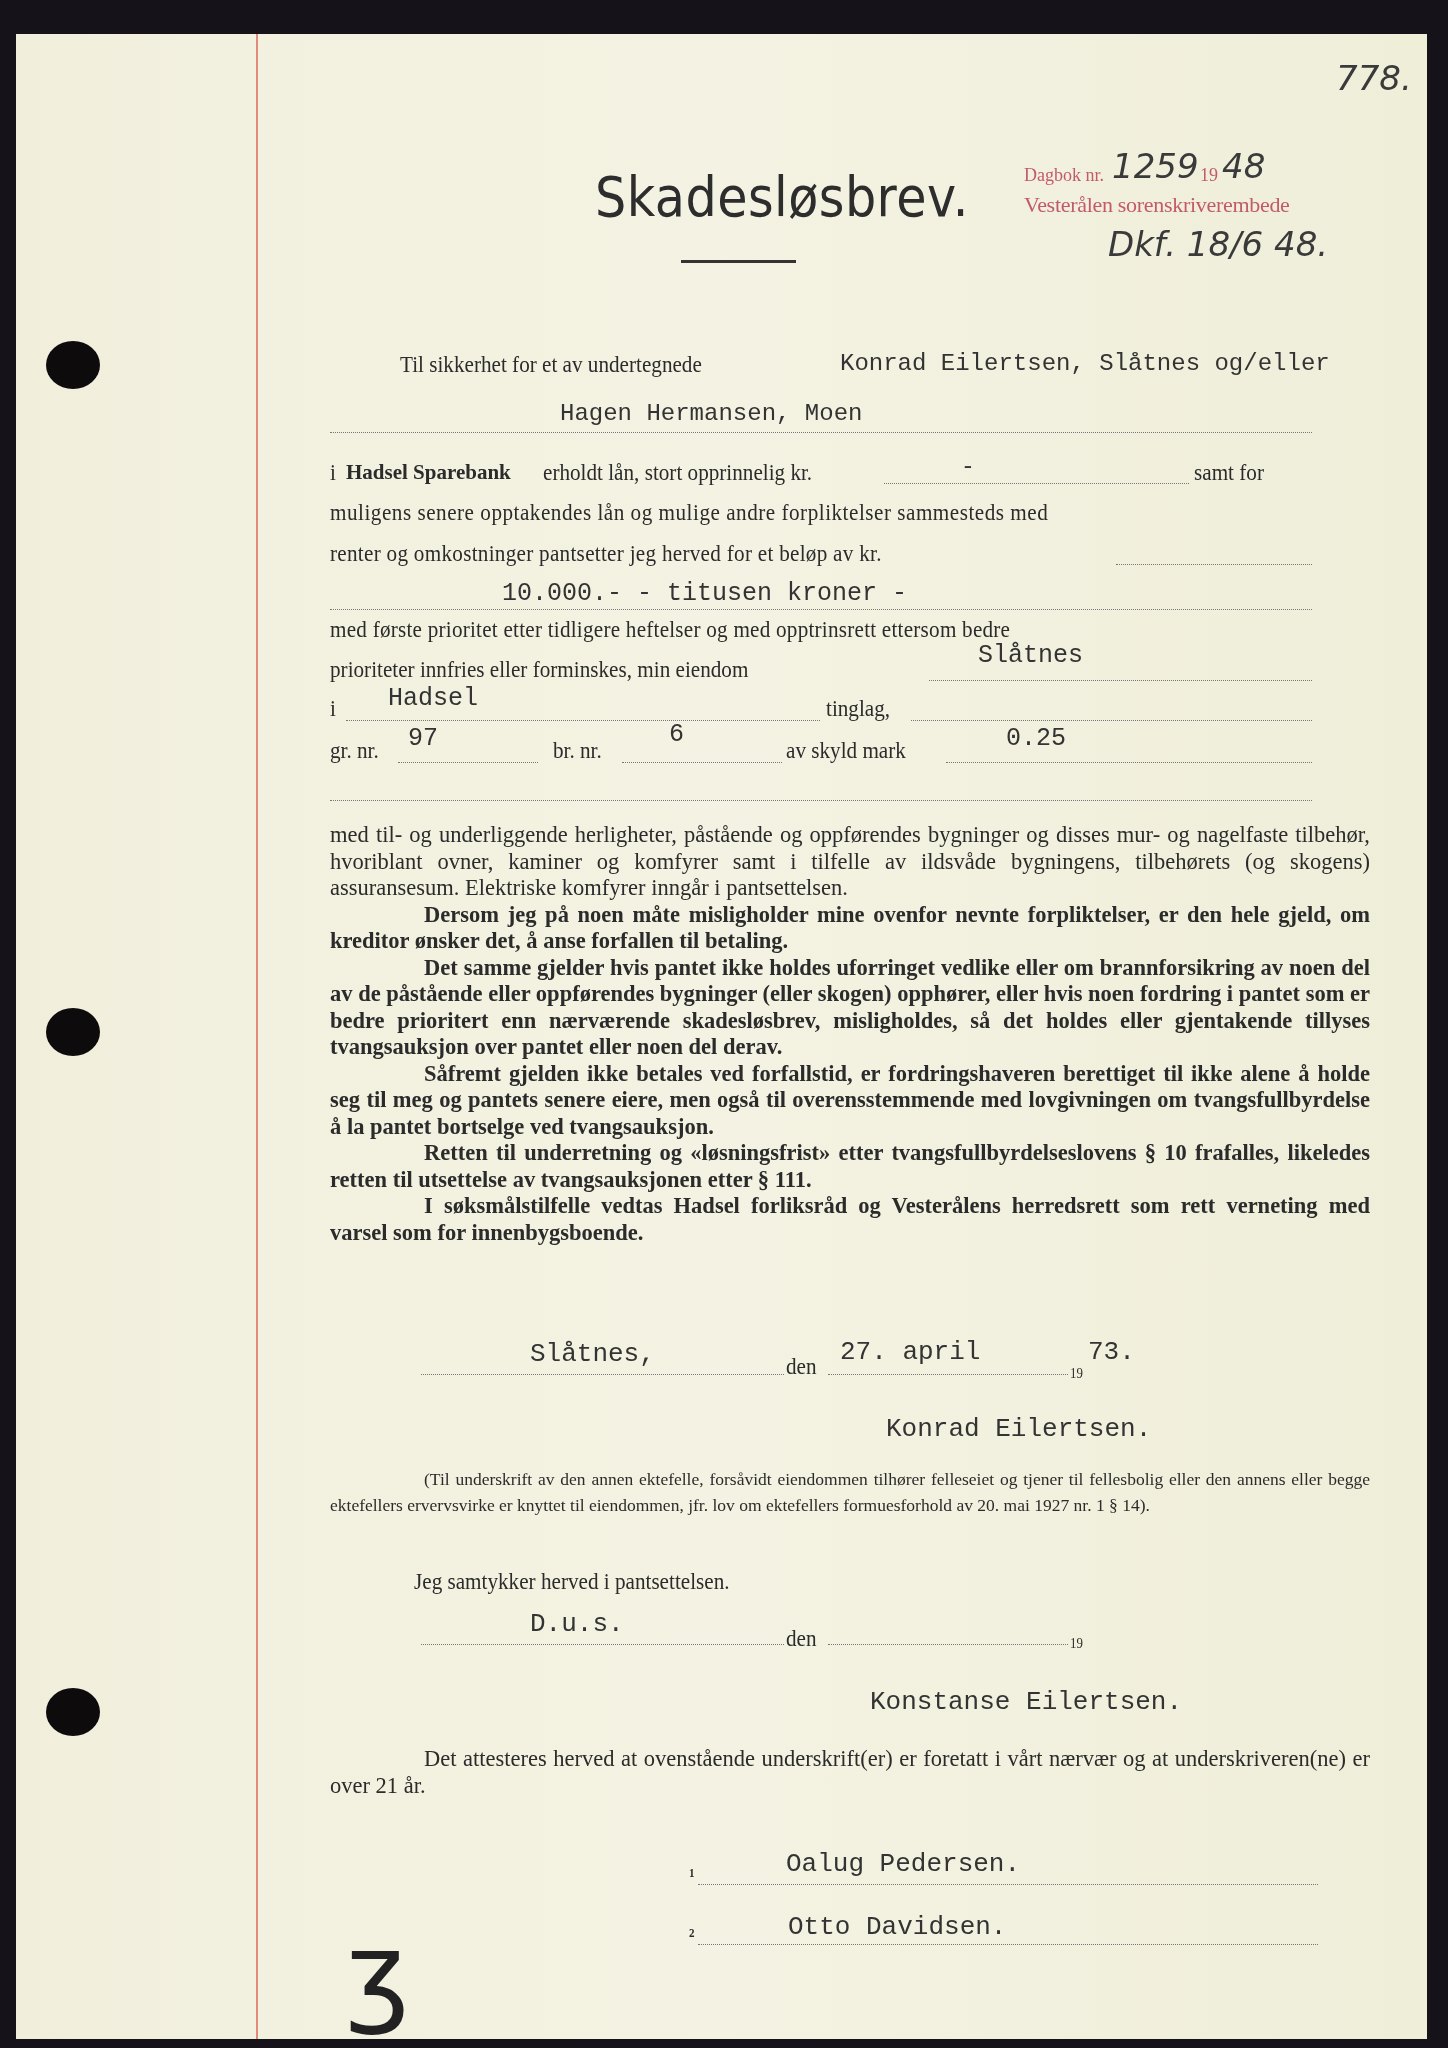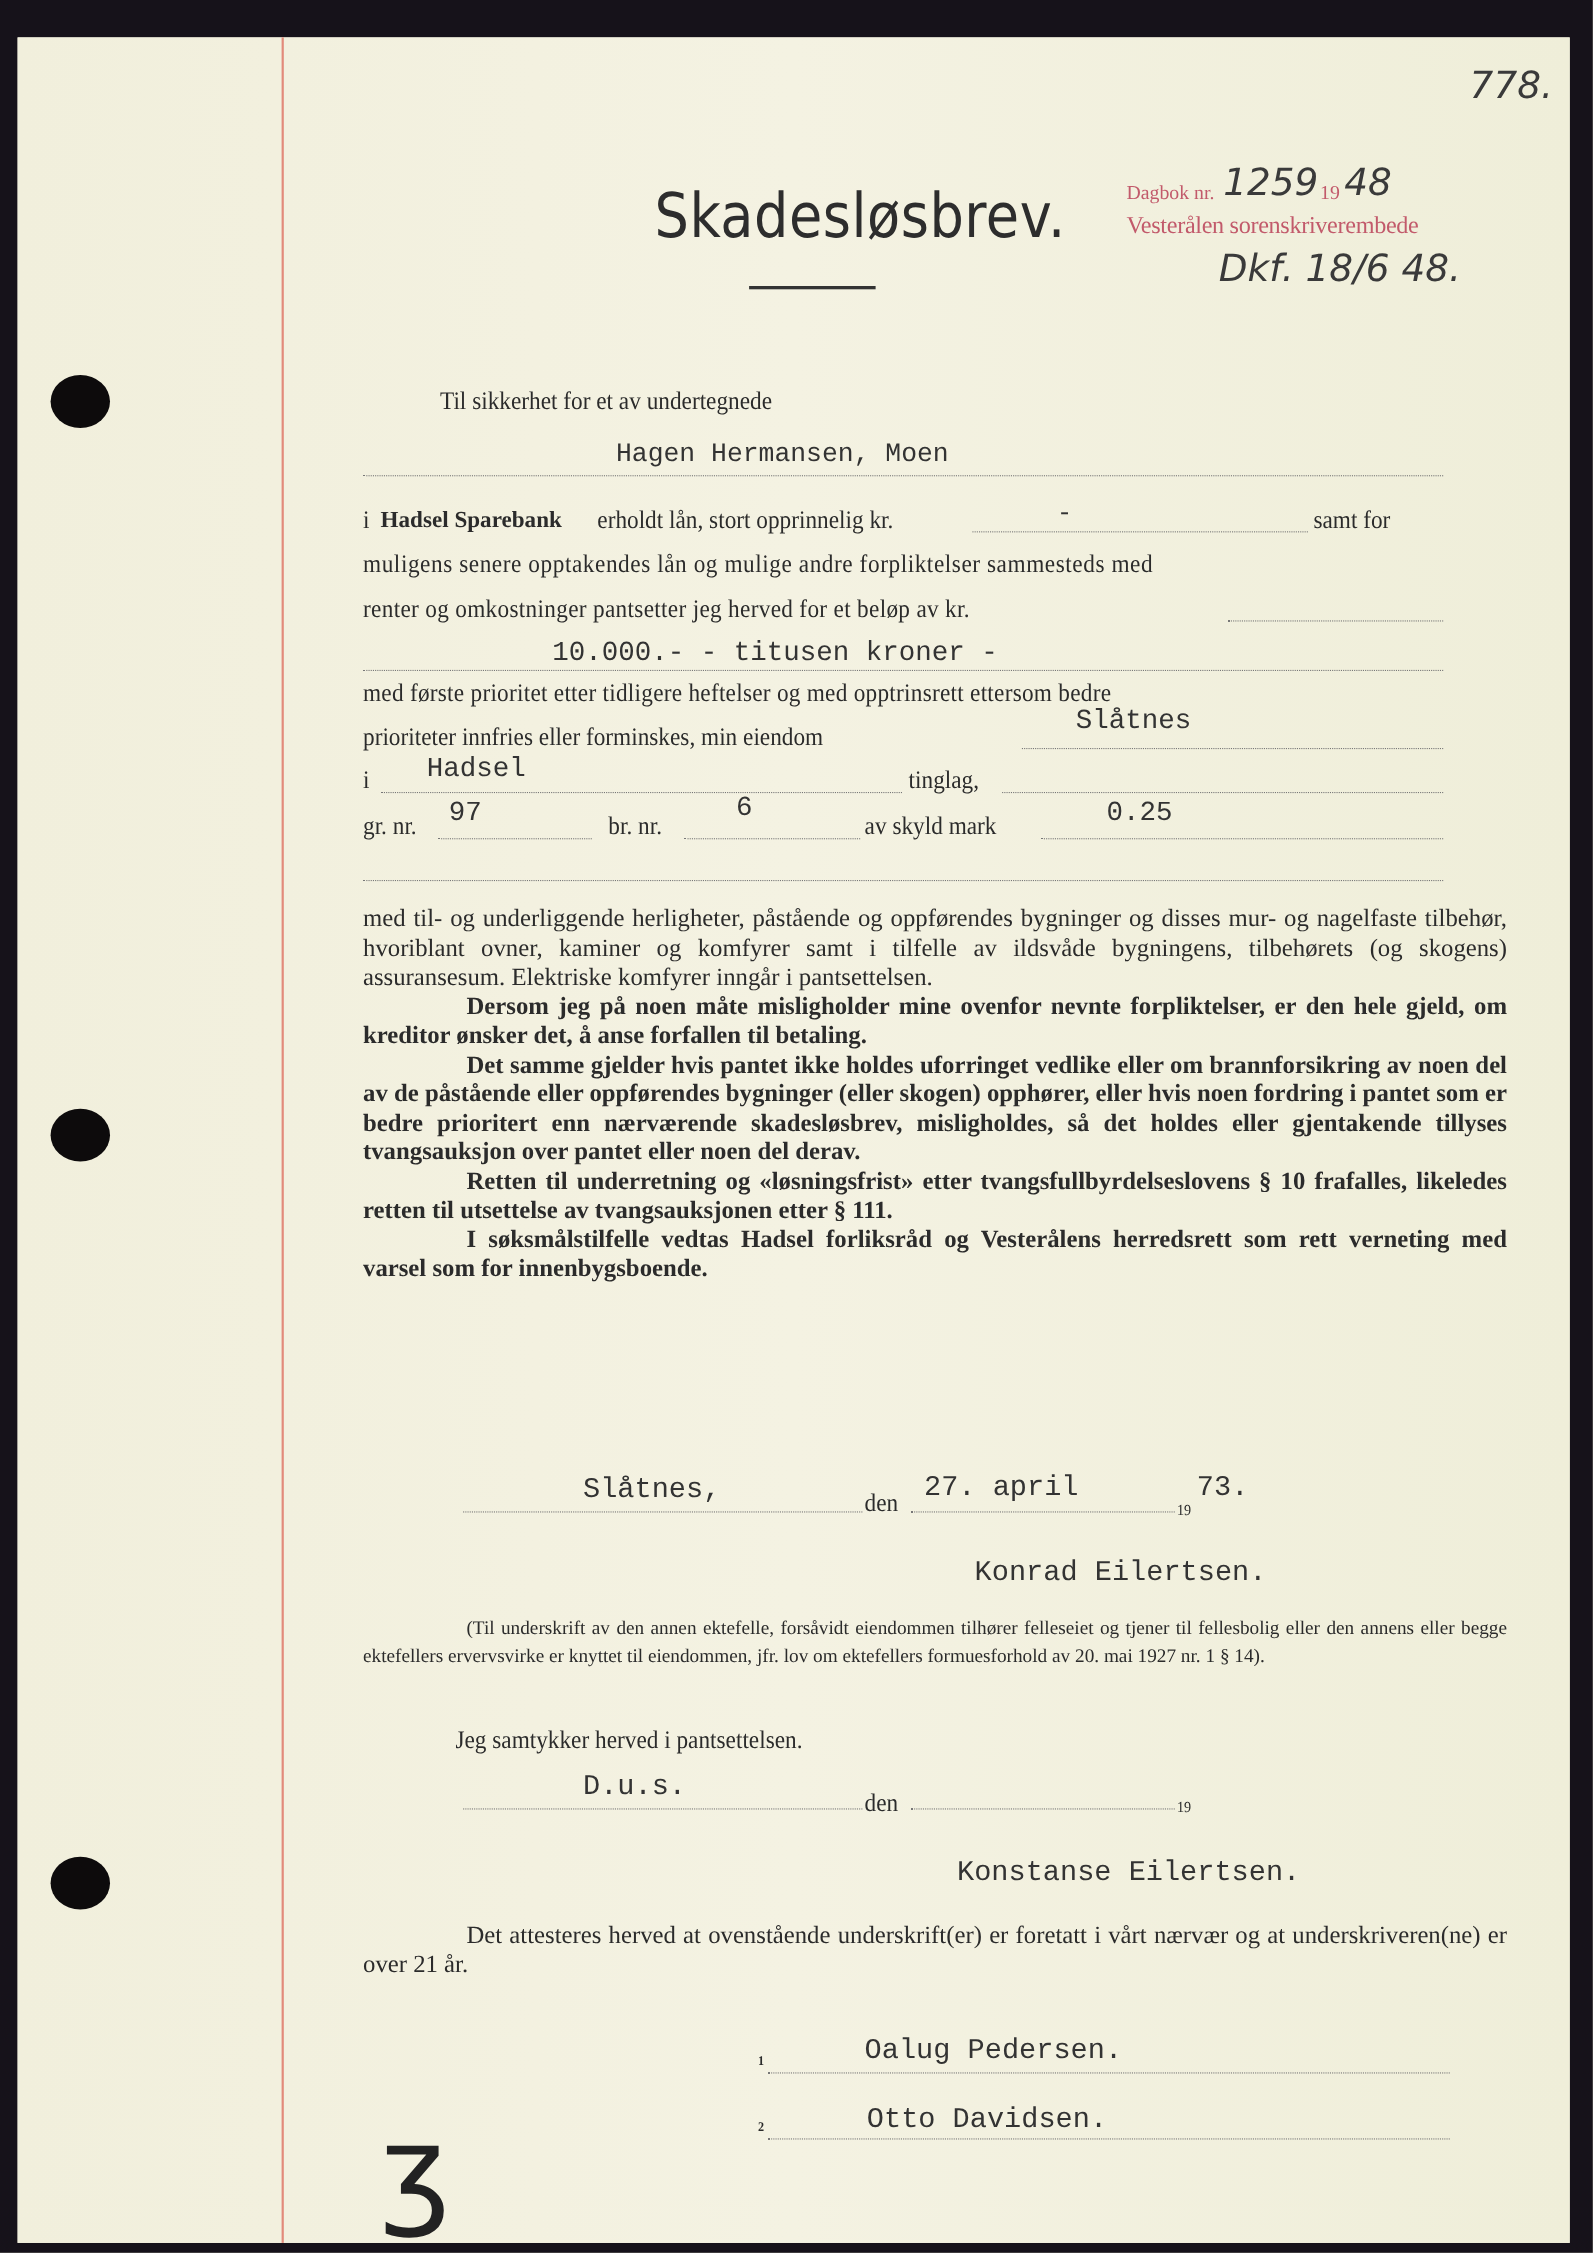--- a/index.html
+++ b/index.html
@@ -41,20 +41,21 @@
   <div class="ornament" style="left:665px;top:226px;width:115px;"></div>
 
   <div class="abs stamp" style="left:1008px;top:131px;font-size:18px;">Dagbok nr.</div>
   <div class="abs hand" style="left:1096px;top:112px;font-size:34px;font-style:italic;">1259</div>
   <div class="abs stamp" style="left:1184px;top:131px;font-size:18px;">19</div>
   <div class="abs hand" style="left:1206px;top:112px;font-size:34px;">48</div>
   <div class="abs stamp" style="left:1008px;top:158px;font-size:22px;letter-spacing:-0.3px;">Vesterålen sorenskriverembede</div>
   <div class="abs hand" style="left:1092px;top:190px;font-size:34px;">Dkf. 18/6 48.</div>
 
   <div class="abs serif" style="left:384px;top:318px;">Til sikkerhet for et av undertegnede</div>
+  <div class="abs mono" style="left:824px;top:316px;font-size:24px;">Konrad Eilertsen, Slåtnes og/eller</div>
   <div class="abs mono" style="left:544px;top:366px;font-size:24px;">Hagen Hermansen, Moen</div>
   <div class="dots" style="left:314px;top:398px;width:982px;"></div>
 
   <div class="abs serif" style="left:314px;top:426px;">i</div>
   <div class="abs bold-sans" style="left:330px;top:426px;">Hadsel Sparebank</div>
   <div class="abs serif" style="left:527px;top:426px;">erholdt lån, stort opprinnelig kr.</div>
   <div class="dots" style="left:868px;top:449px;width:305px;"></div>
   <div class="abs mono" style="left:945px;top:420px;">-</div>
   <div class="abs serif" style="left:1178px;top:426px;">samt for</div>
   <div class="abs serif" style="left:314px;top:466px;letter-spacing:0.55px;">muligens senere opptakendes lån og mulige andre forpliktelser sammesteds med</div>
@@ -81,20 +82,21 @@
   <div class="abs mono" style="left:653px;top:686px;font-size:25px;">6</div>
   <div class="abs serif" style="left:770px;top:704px;">av skyld mark</div>
   <div class="dots" style="left:930px;top:728px;width:366px;"></div>
   <div class="abs mono" style="left:990px;top:690px;font-size:25px;">0.25</div>
   <div class="dots" style="left:314px;top:766px;width:982px;"></div>
 
   <div class="body-para" style="top:788px;">
     <p>med til- og underliggende herligheter, påstående og oppførendes bygninger og disses mur- og nagelfaste tilbehør, hvoriblant ovner, kaminer og komfyrer samt i tilfelle av ildsvåde bygningens, tilbehørets (og skogens) assuransesum. Elektriske komfyrer inngår i pantsettelsen.</p>
     <p class="ind">Dersom jeg på noen måte misligholder mine ovenfor nevnte forpliktelser, er den hele gjeld, om kreditor ønsker det, å anse forfallen til betaling.</p>
     <p class="ind">Det samme gjelder hvis pantet ikke holdes uforringet vedlike eller om brannforsikring av noen del av de påstående eller oppførendes bygninger (eller skogen) opphører, eller hvis noen fordring i pantet som er bedre prioritert enn nærværende skadesløsbrev, misligholdes, så det holdes eller gjentakende tillyses tvangsauksjon over pantet eller noen del derav.</p>
+    <p class="ind">Såfremt gjelden ikke betales ved forfallstid, er fordringshaveren berettiget til ikke alene å holde seg til meg og pantets senere eiere, men også til overensstemmende med lovgivningen om tvangsfullbyrdelse å la pantet bortselge ved tvangsauksjon.</p>
     <p class="ind">Retten til underretning og «løsningsfrist» etter tvangsfullbyrdelseslovens § 10 frafalles, likeledes retten til utsettelse av tvangsauksjonen etter § 111.</p>
     <p class="ind">I søksmålstilfelle vedtas Hadsel forliksråd og Vesterålens herredsrett som rett verneting med varsel som for innenbygsboende.</p>
   </div>
 
   <div class="dots" style="left:405px;top:1340px;width:363px;"></div>
   <div class="abs mono" style="left:514px;top:1305px;font-size:26px;">Slåtnes,</div>
   <div class="abs serif" style="left:770px;top:1320px;">den</div>
   <div class="dots" style="left:812px;top:1340px;width:240px;"></div>
   <div class="abs mono" style="left:824px;top:1303px;font-size:26px;">27. april</div>
   <div class="abs serif sub" style="left:1054px;top:1332px;">19</div>

